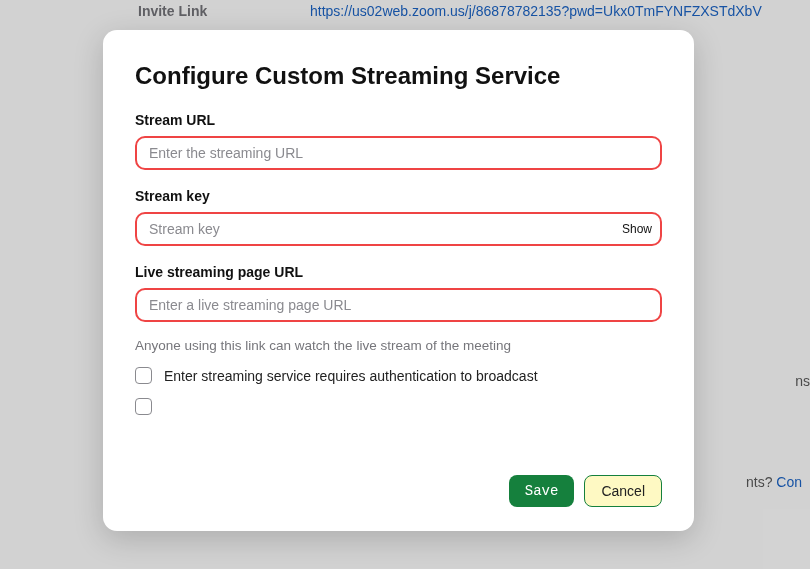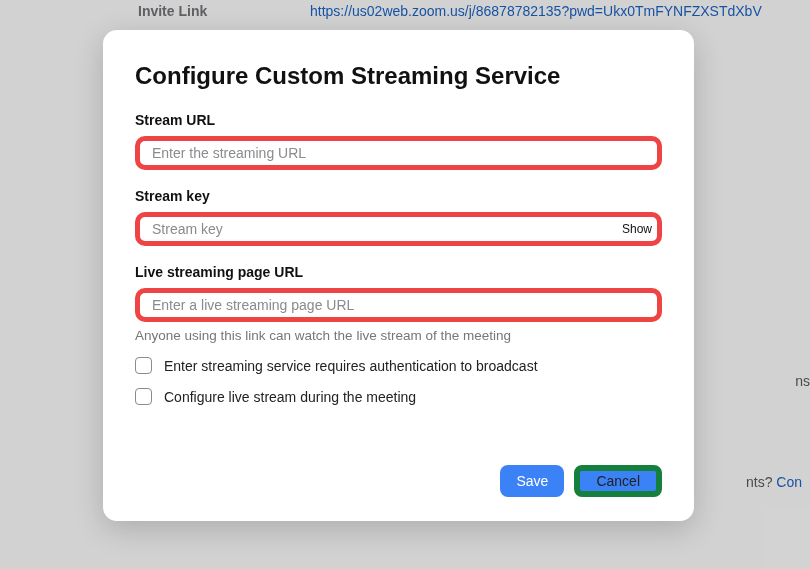--- a/index.html
+++ b/index.html
@@ -60,21 +60,21 @@
     margin-bottom: 8px;
     display: block;
   }
   .input-wrap {
     position: relative;
     width: 100%;
   }
   .text-input {
     width: 100%;
     height: 34px;
-    border: 5px solid #ef4444;
+    border: 2px solid #ef4444;
     border-radius: 10px;
     padding: 0 12px;
     font-size: 14px;
     color: #222;
     background: #fff;
     outline: none;
   }
   .text-input::placeholder { color: #8a8a8f; }
   .show-btn {
     position: absolute;
@@ -84,21 +84,21 @@
     line-height: 34px;
     font-size: 12px;
     color: #111;
     background: none;
     border: none;
     cursor: pointer;
   }
   .help-text {
     font-size: 13.5px;
     color: #76767b;
-    margin-top: 6px;
+    margin-top: 16px;
   }
   .checkbox-row {
     display: flex;
     align-items: center;
     gap: 12px;
     margin-top: 14px;
     margin-bottom: 8px;
   }
   .fake-checkbox {
     width: 17px; height: 17px;
@@ -124,28 +124,29 @@
     padding: 0 16px;
     border-radius: 8px;
     font-size: 14px;
     font-weight: 500;
     cursor: pointer;
     display: inline-flex;
     align-items: center;
     justify-content: center;
   }
   .btn-primary {
-    background: #3b82f6;
+    background: #15803d;
     color: #fff;
     border: none;
+    font-family: Liberation Mono, monospace;
   }
   .btn-secondary {
-    background: #3b82f6;
+    background: #fef9c3;
     color: #222;
-    border: 6px solid #15803d;
+    border: 1px solid #15803d;
   }
 </style>
 </head>
 <body>
 
 <div class="page-bg">
   <div class="bg-content">
     <div class="bg-row1">
       <div class="bg-label1">Invite Link</div>
       <a class="bg-link1">https://us02web.zoom.us/j/86878782135?pwd=Ukx0TmFYNFZXSTdXbV</a>
@@ -185,21 +186,20 @@
       <div class="help-text">Anyone using this link can watch the live stream of the meeting</div>
     </div>
 
     <div class="checkbox-row">
       <div class="fake-checkbox"></div>
       <span class="checkbox-label">Enter streaming service requires authentication to broadcast</span>
     </div>
 
     <div class="checkbox-row">
       <div class="fake-checkbox"></div>
-      <span class="checkbox-label">Configure live stream during the meeting</span>
     </div>
 
     <div class="modal-footer">
       <button class="btn btn-primary">Save</button>
       <button class="btn btn-secondary">Cancel</button>
     </div>
   </div>
 </div>
 
 </body></html>

